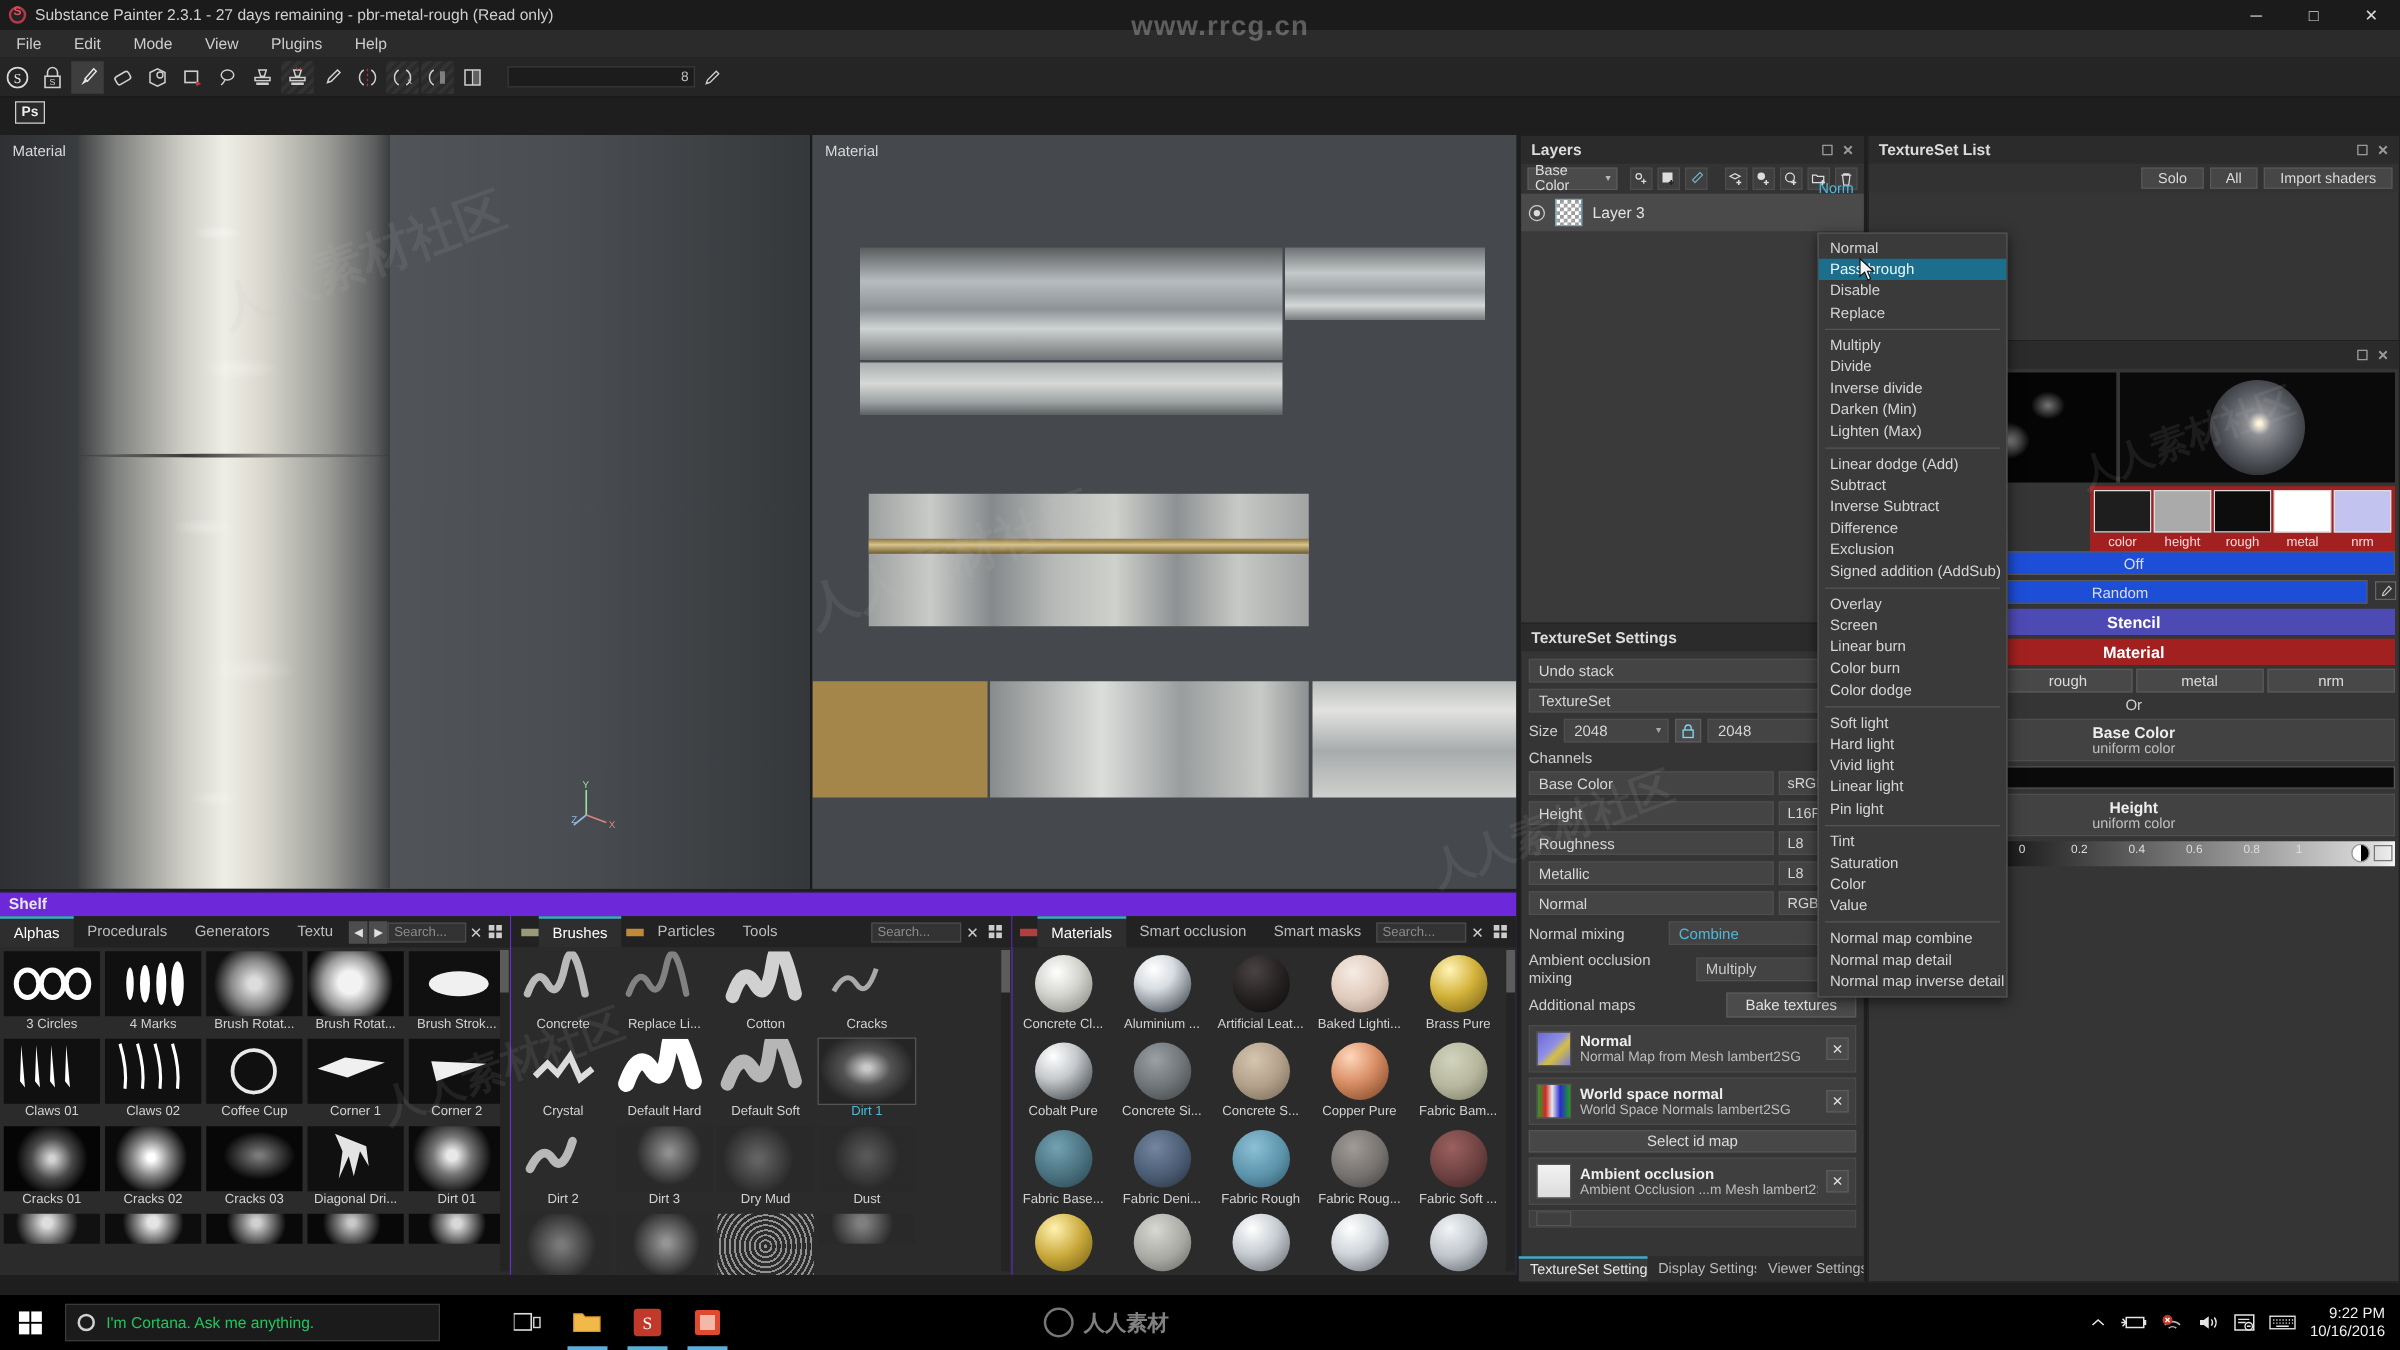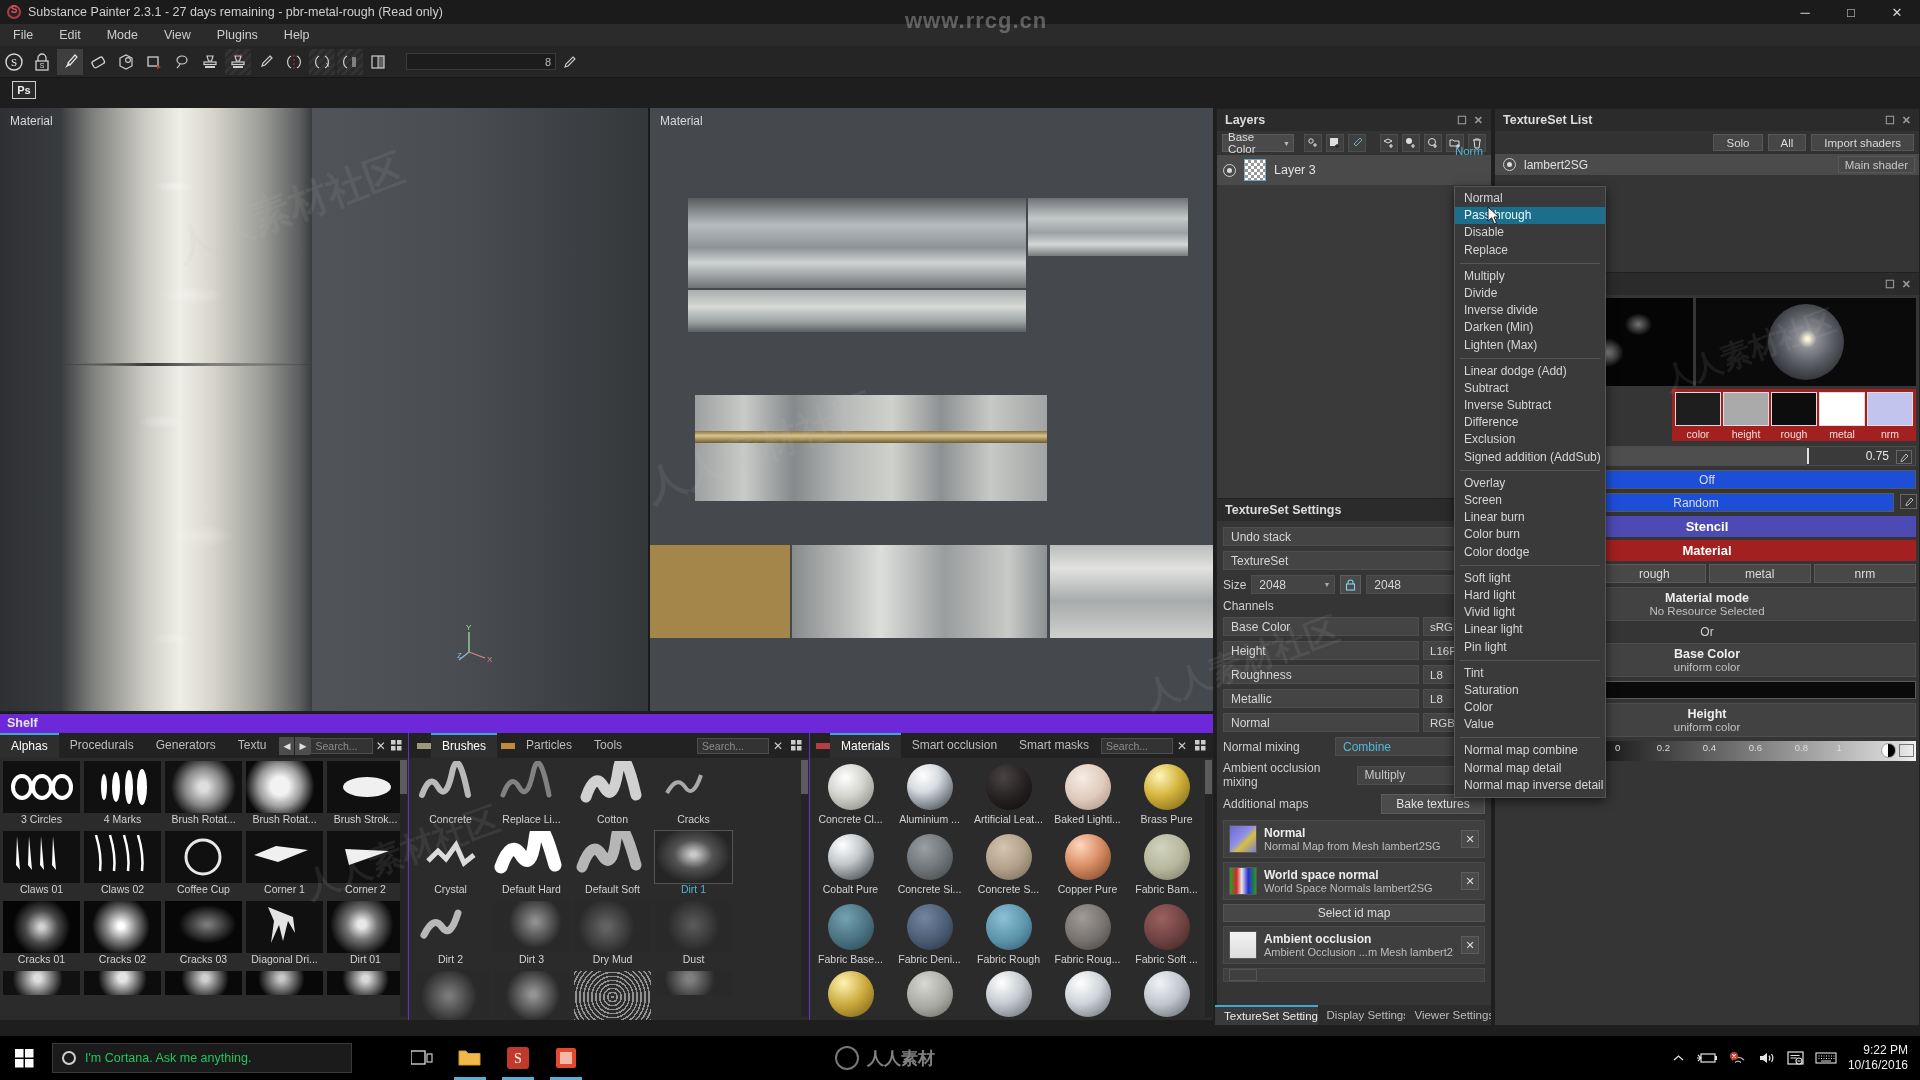--- a/index.html
+++ b/index.html
@@ -697,25 +697,20 @@
       <span class="btns">
         <span>☐</span>
         <span>✕</span>
       </span>
     </div>
     <div class="tsl-bar">
       <div class="sm-btn">Solo</div>
       <div class="sm-btn">All</div>
       <div class="sm-btn">Import shaders</div>
     </div>
-    <div class="tsl-row">
-      <span class="eye"></span>
-      <span class="nm">lambert2SG</span>
-      <span class="ms">Main shader</span>
-    </div>
   </div>
 
   <div class="panel" id="props">
     <div class="panel-hdr">
       <span>t</span>
       <span class="btns">
         <span>☐</span>
         <span>✕</span>
       </span>
     </div>
@@ -750,50 +745,36 @@
         <div class="mat-sw">
             <div class="im" style="background:#ffffff"></div>
             <div class="cap">metal</div>
           </div>
         <div class="mat-sw">
             <div class="im" style="background:#c3c3f0"></div>
             <div class="cap">nrm</div>
           </div>
       </div>
     </div>
-    <div class="slider">
-      <div class="fill"></div>
-        <div class="knb"></div>
-      <div class="vl">0.75</div>
-      <div class="pen">
-        <svg width="10" height="9" viewBox="0 0 10 9">
-            <path d="M7 1l2 2-5 5-2 .5.5-2z" fill="none" stroke="#ccc" stroke-width=".9"></path>
-          </svg>
-      </div>
-    </div>
     <div class="wbar">Off</div>
     <div style="position:relative;margin-right:22px">
       <div class="wbar">Random</div>
       <div style="position:absolute;right:-20px;top:1px;width:17px;height:15px;border:1px solid #666;display:flex;align-items:center;justify-content:center">
         <svg width="10" height="9" viewBox="0 0 10 9">
             <path d="M7 1l2 2-5 5-2 .5.5-2z" fill="none" stroke="#ccc" stroke-width=".9"></path>
           </svg>
       </div>
     </div>
     <div class="bigbar" style="background:#4e4ab4">Stencil</div>
     <div class="bigbar" style="background:#a32020">Material</div>
     <div class="chipsrow">
       <div class="chip on">height</div>
       <div class="chip">rough</div>
       <div class="chip">metal</div>
       <div class="chip">nrm</div>
-    </div>
-    <div class="sect">
-      <div class="t">Material mode</div>
-      <div class="s">No Resource Selected</div>
     </div>
     <div style="text-align:center;font-size:12px;color:#cfcfcf;margin:1px 0 3px 0">Or</div>
     <div class="sect">
       <div class="t">Base Color</div>
       <div class="s">uniform color</div>
     </div>
     <div class="colorbox"></div>
     <div class="sect">
       <div class="t">Height</div>
       <div class="s">uniform color</div>

